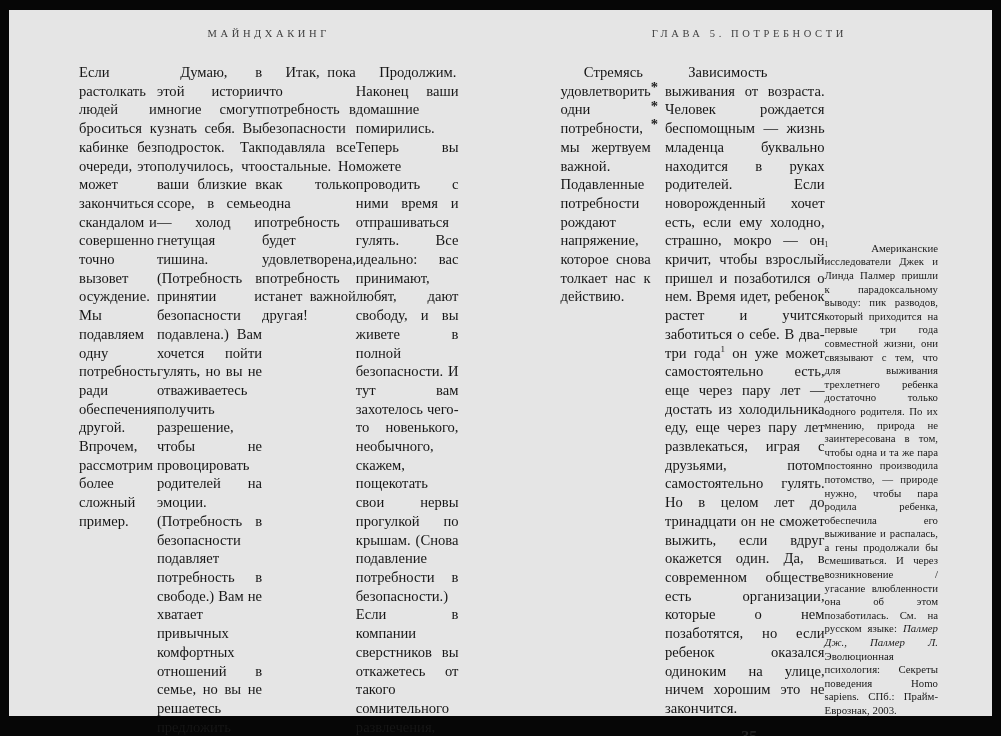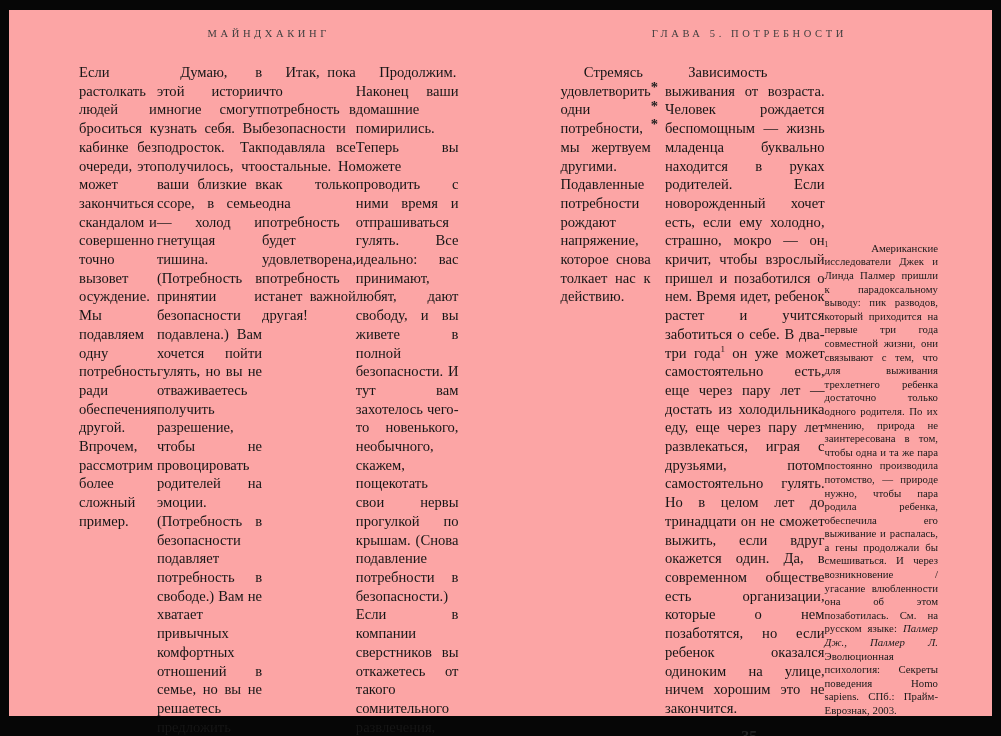--- a/index.html
+++ b/index.html
@@ -16,21 +16,21 @@
     box-sizing: border-box;
     width: 1001px;
     height: 736px;
     padding: 10px 9px 20px 9px;
     background: #060606;
   }
   .spread {
     display: flex;
     width: 100%;
     height: 100%;
-    background: #fca5a5;
+    background: #e5e5e5;
     box-sizing: border-box;
   }
   .page {
     flex: 1 1 50%;
     box-sizing: border-box;
     display: flex;
     flex-direction: column;
     font-family: "Liberation Serif", "DejaVu Serif", serif;
     color: #161616;
   }
@@ -113,21 +113,21 @@
         <p>Продолжим. Наконец ваши домашние помирились. Теперь вы можете проводить с ними время и отпрашиваться гулять. Все идеально: вас принимают, любят, дают свободу, и вы живете в полной безопасности. И тут вам захотелось чего-то новенького, необычного, скажем, пощекотать свои нервы прогулкой по крышам. (Снова подавление потребности в безопасности.) Если в компании сверстников вы откажетесь от такого сомнительного развлечения, это может поставить под угрозу ваш авторитет, а значит — принятие. Чтобы сохранить принятие, вы подавляете безопасность и лезете на крышу.</p>
       </div>
 
       <div class="page-number">34</div>
     </div>
 
     <div class="page right">
       <div class="running-head">ГЛАВА 5. ПОТРЕБНОСТИ</div>
 
       <div class="page-body">
-        <p>Стремясь удовлетворить одни потребности, мы жертвуем другими. Подавленные потребности рождают напряжение, которое снова толкает нас к действию.</p>
+        <p>Стремясь удовлетворить одни потребности, мы жертвуем важной. Подавленные потребности рождают напряжение, которое снова толкает нас к действию.</p>
 
         <p class="separator">* * *</p>
 
         <p>
           <span class="section-heading">Зависимость выживания от возраста.</span><span> Человек рождается беспомощным — жизнь младенца буквально находится в руках родителей. Если новорожденный хочет есть, если ему холодно, страшно, мокро — он кричит, чтобы взрослый пришел и позаботился о нем. Время идет, ребенок растет и учится заботиться о себе. В два-три года</span><sup class="ref">1</sup><span> он уже может самостоятельно есть, еще через пару лет — достать из холодильника еду, еще через пару лет развлекаться, играя с друзьями, потом самостоятельно гулять. Но в целом лет до тринадцати он не сможет выжить, если вдруг окажется один. Да, в современном обществе есть организации, которые о нем позаботятся, но если ребенок оказался одиноким на улице, ничем хорошим это не закончится.</span>
         </p>
 
         <div class="footnote">
           <sup class="ref">1</sup><span> Американские исследователи Джек и Линда Палмер пришли к парадоксальному выводу: пик разводов, который приходится на первые три года совместной жизни, они связывают с тем, что для выживания трехлетнего ребенка достаточно только одного родителя. По их мнению, природа не заинтересована в том, чтобы одна и та же пара постоянно производила потомство, — природе нужно, чтобы пара родила ребенка, обеспечила его выживание и распалась, а гены продолжали бы смешиваться. И через возникновение / угасание влюбленности она об этом позаботилась. См. на русском языке: </span><span class="authors">Палмер Дж., Палмер Л.</span><span> Эволюционная психология: Секреты поведения Homo sapiens. СПб.: Прайм-Еврознак, 2003.</span>
         </div>

